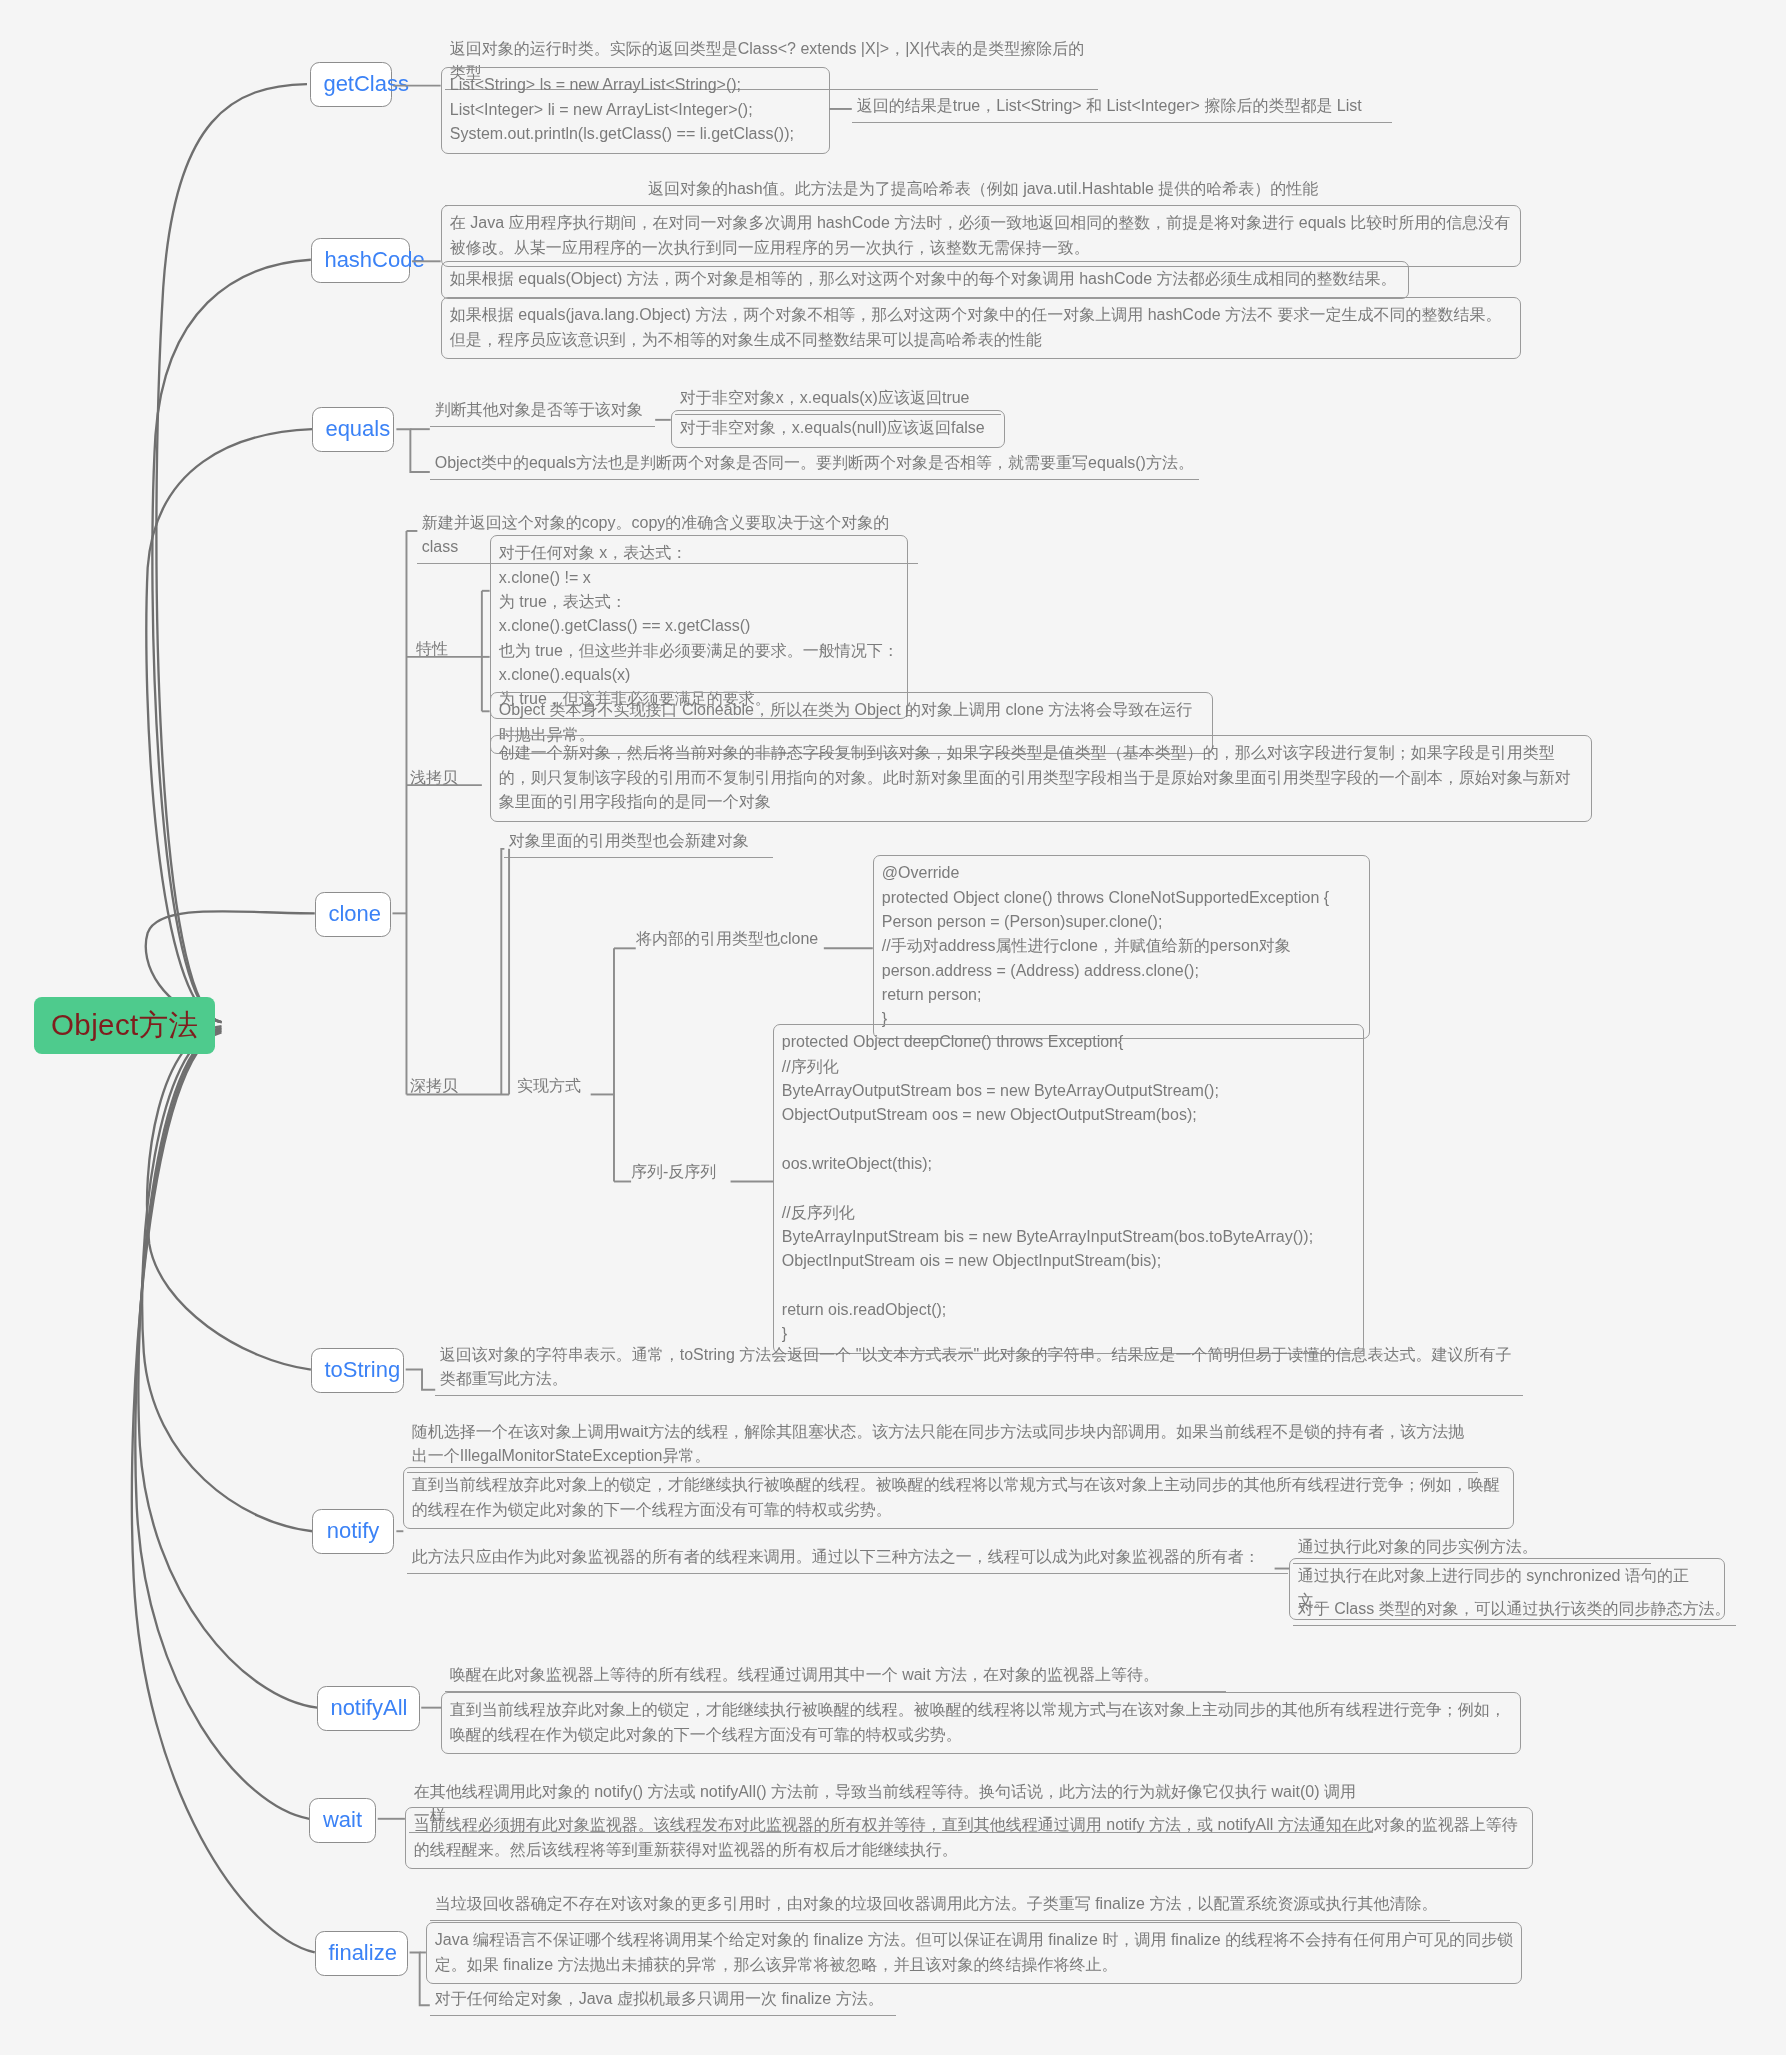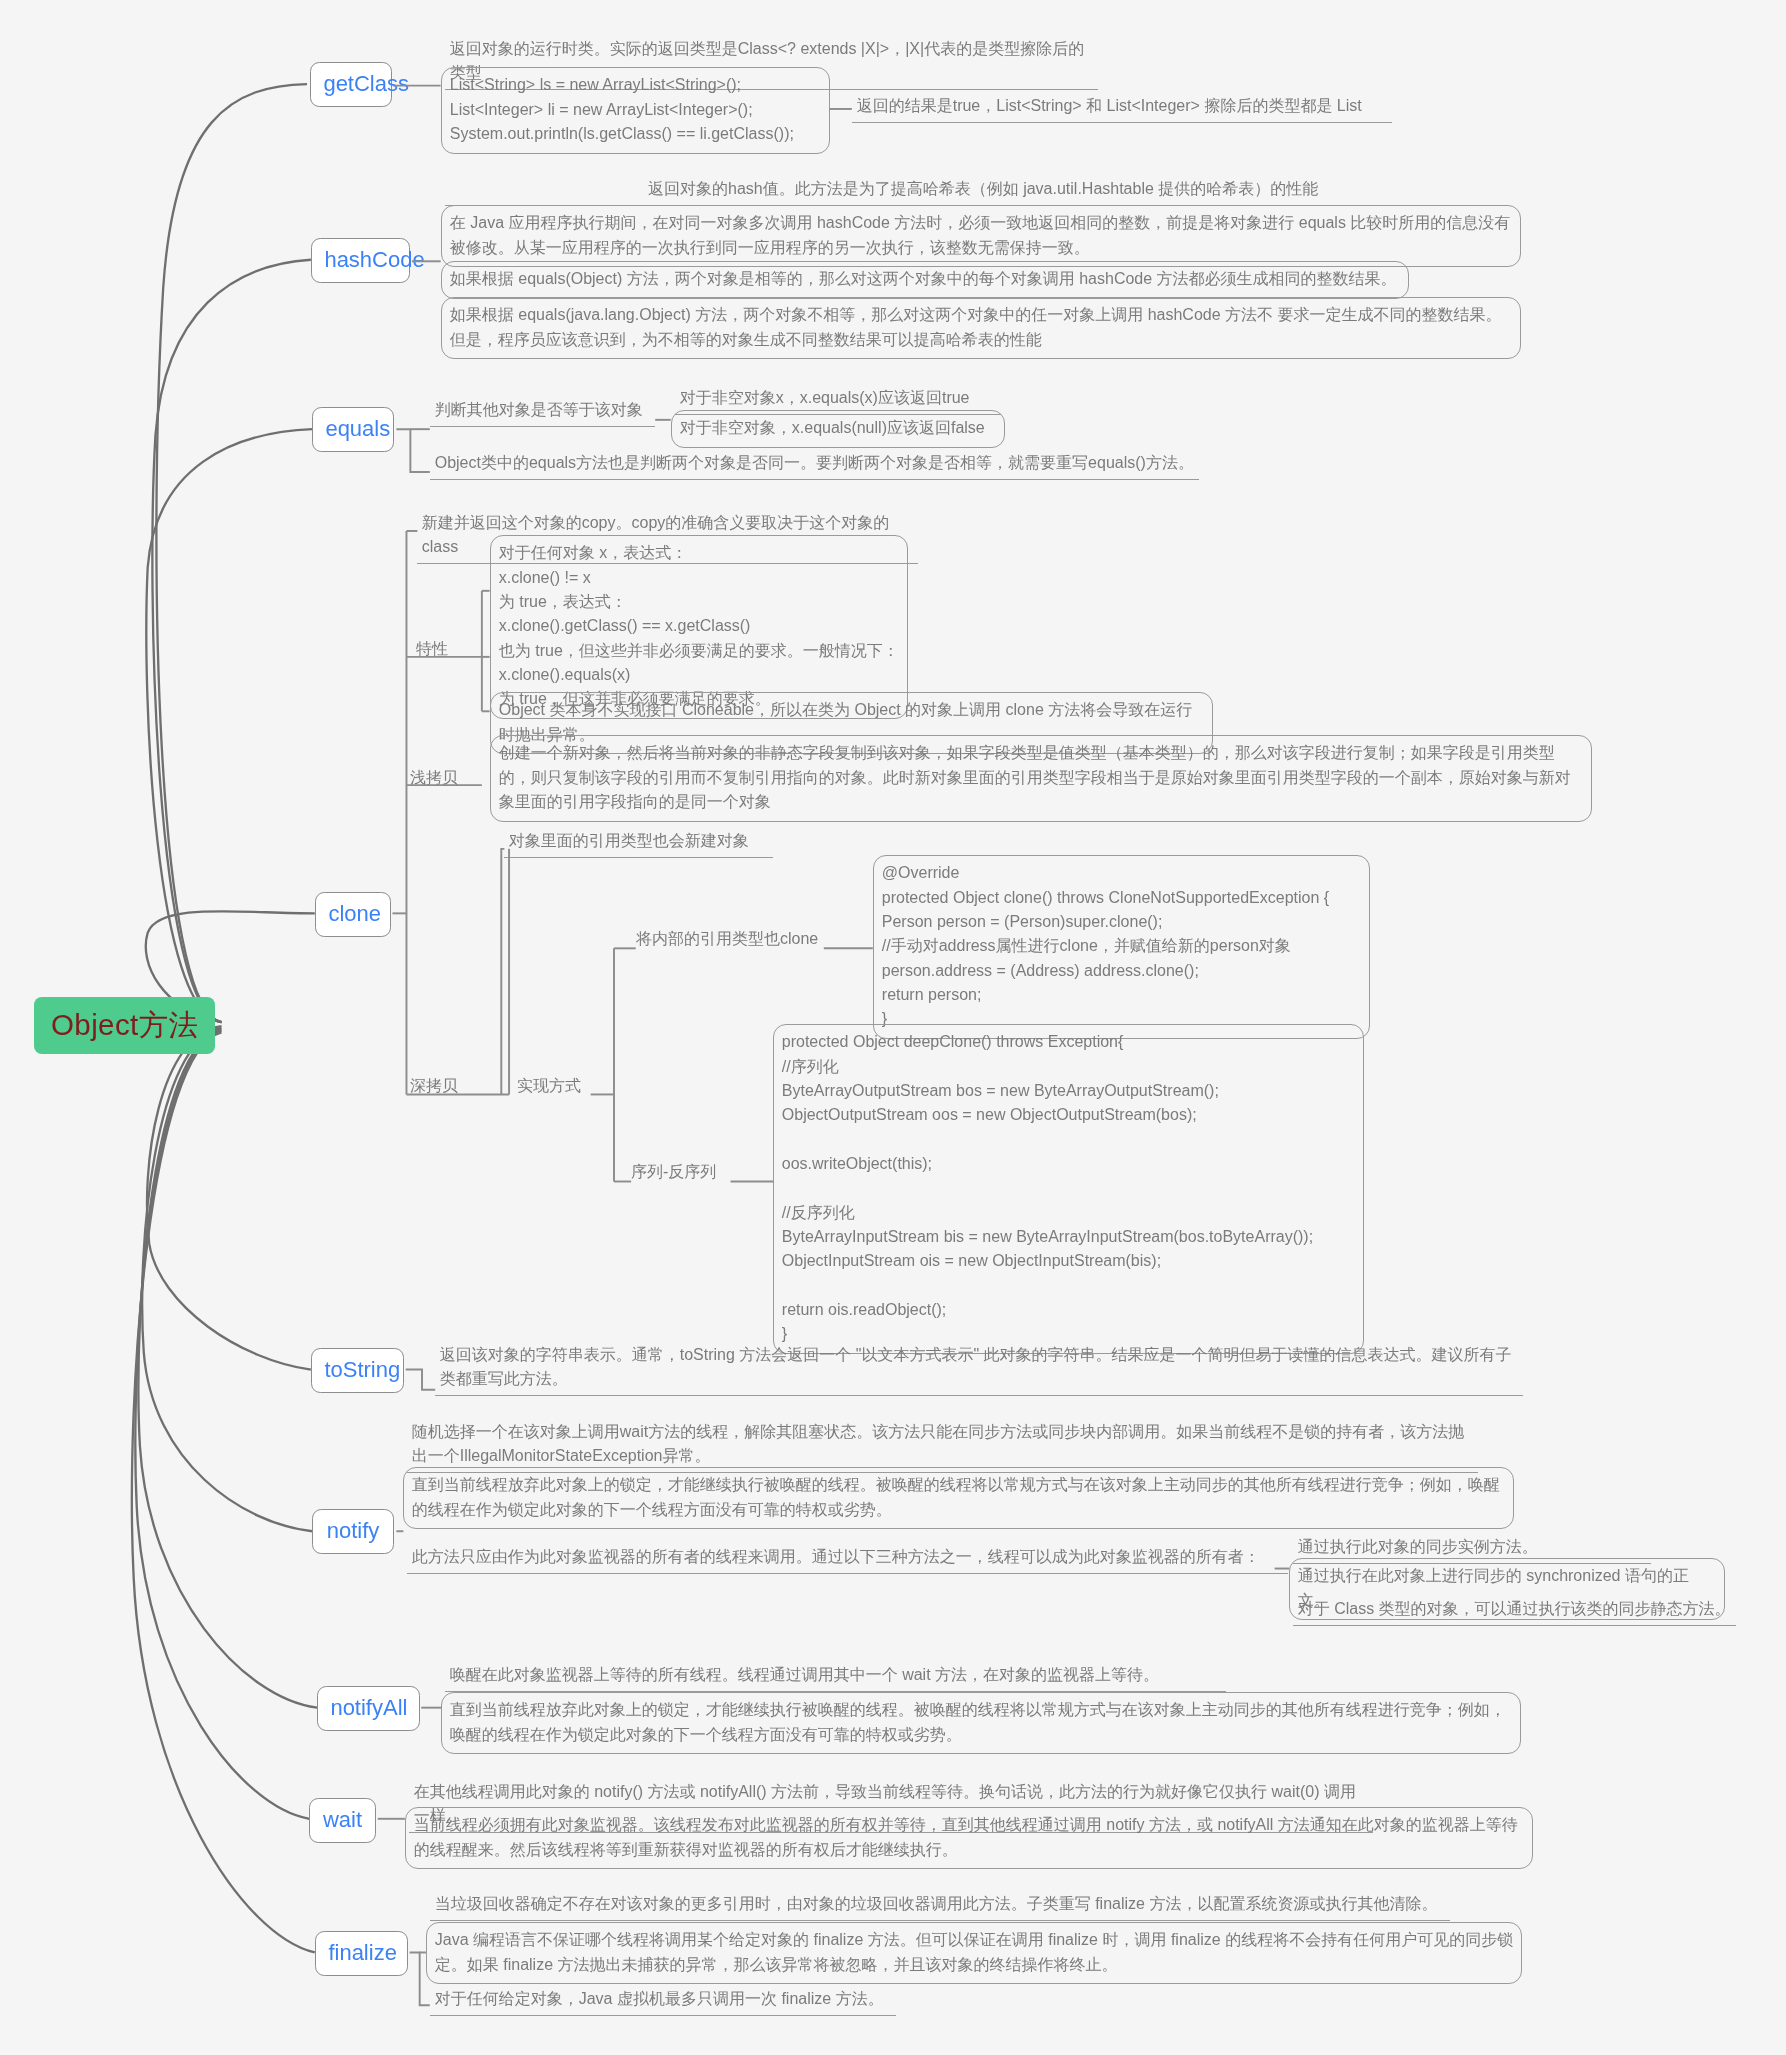--- a/index.html
+++ b/index.html
@@ -65,21 +65,21 @@
     box-sizing: border-box;
     white-space: pre-wrap;
     word-break: break-word;
   }
   
   .box {
     font-size: 16px;
     line-height: 1.52;
     color: #7b7b7b;
     border: 1.2px solid #9a9a9a;
-    border-radius: 13px;
+    border-radius: 7px;
     padding: 5.4px 7.8px 6.2px 7.8px;
     box-sizing: border-box;
     background: transparent;
     white-space: pre-wrap;
     word-break: break-word;
   }
   
   .label {
     font-size: 16px;
     line-height: 1.5;

